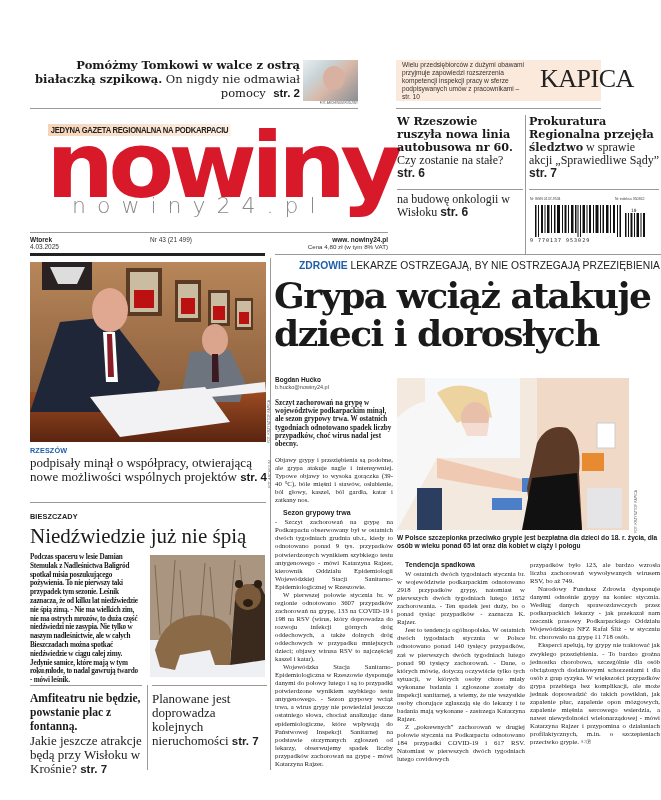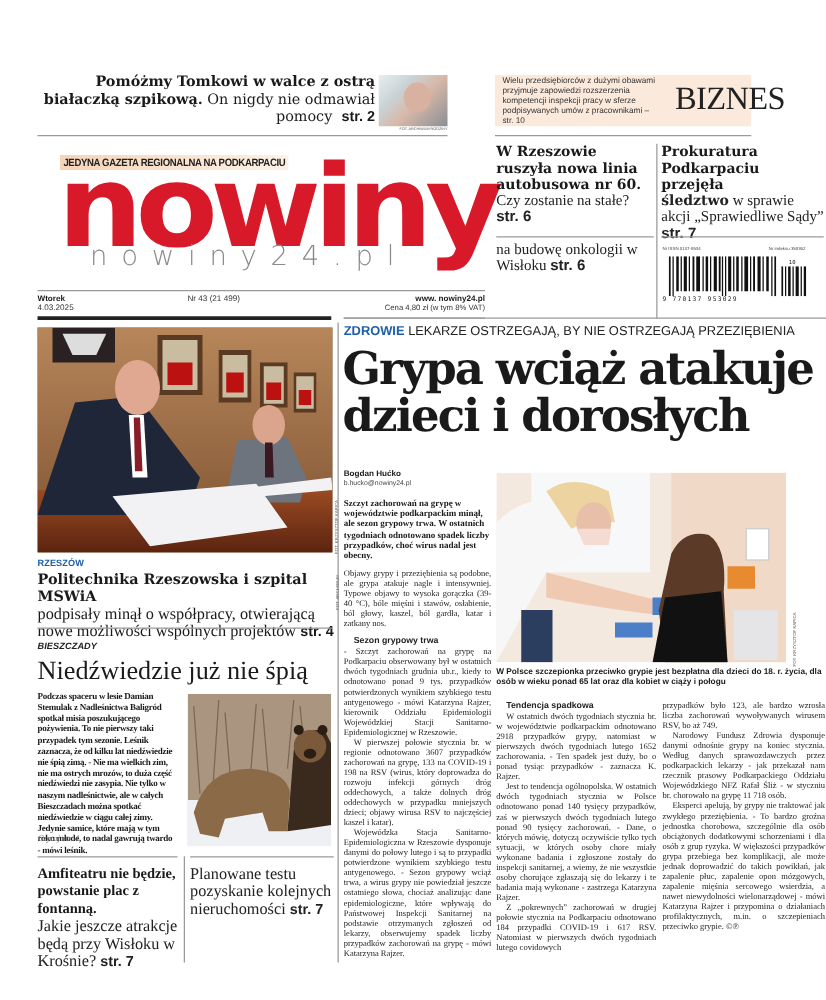--- a/index.html
+++ b/index.html
@@ -52,34 +52,34 @@
 
   
   #main-photo { left: 30px; top: 262px; width: 236px; height: 180px; overflow: hidden; background: #7a4a2a; }
 
   .kicker { font-family: "Liberation Sans", sans-serif; font-weight: bold; font-size: 7.3px; letter-spacing: 0.1px; }
   #rz-kicker { left: 30px; top: 446px; color: #1f5ea8; }
   #poli { left: 30px; top: 456px; width: 240px; }
   #poli-head { font-family: "DejaVu Serif", serif; font-weight: bold; font-size: 11.5px; line-height: 14px; }
   #poli-body { font-family: "Liberation Serif", serif; font-size: 13px; line-height: 14px; }
 
-  #bies-kicker { left: 30px; top: 512px; color: #222; font-style: italic; }
+  #bies-kicker { left: 30px; top: 512px; color: #222; }
   #bies-title { left: 30px; top: 524px; font-family: "Liberation Serif", serif; font-size: 21px; color:#1a1a1a; }
   #bies-text { left: 30px; top: 553px; width: 110px; font-family: "Liberation Serif", serif; font-weight: bold; font-size: 7.2px; line-height: 8.8px; letter-spacing: -0.2px; }
   #bies-more { left: 30px; top: 667px; font-family: "Liberation Serif", serif; font-style: italic; font-size: 7px; color:#777; }
   #bear-photo { left: 150px; top: 555px; width: 115px; height: 122px; overflow: hidden; }
 
   .bt-head { font-family: Liberation Serif, serif; font-weight: bold; font-size: 11.6px; line-height: 14px; }
   .bt-body { font-family: "Liberation Serif", serif; font-size: 13px; line-height: 14px; color:#222; }
   #amfi { left: 30px; top: 692px; width: 112px; }
   #podk { left: 152px; top: 692px; width: 115px; }
 
   
   #zdrowie { left: 275px; top: 260px; font-family: "Liberation Sans", sans-serif; font-size: 10.3px; color:#222; white-space: nowrap; }
-  #zdrowie b { color: #1f5ea8; }
+  #zdrowie b { color: #1f5ea8; margin-left: 24px; }
   #headline { left: 274px; top: 276px; font-family: "DejaVu Serif", serif; font-weight: bold; font-size: 36px; line-height: 38px; letter-spacing: -1.5px; color:#1a1a1a; width: 390px; }
 
   #author { left: 275px; top: 376px; font-family: "Liberation Sans", sans-serif; font-weight: bold; font-size: 6.5px; }
   #author-mail { left: 275px; top: 384px; font-family: "Liberation Sans", sans-serif; font-size: 5.5px; color:#444; }
   #lead { left: 275px; top: 399px; width: 118px; font-family: "Liberation Serif", serif; font-weight: bold; font-size: 7.2px; line-height: 8.2px; }
   .col { font-family: "Liberation Serif", serif; font-size: 6.8px; line-height: 8.05px; text-align: justify; color:#222; hyphens: auto; }
   .col p { text-indent: 8px; }
   .col p.noind { text-indent: 0; }
   .col h4 { font-family: "Liberation Sans", sans-serif; font-weight: bold; font-size: 7px; margin: 5px 0 1px 8px; }
   #col1 { left: 275px; top: 456px; width: 118px; }
@@ -98,21 +98,21 @@
   <span>On nigdy nie odmawiał pomocy</span>&nbsp;
   <span class="str">str. 2</span>
 </div>
 <div id="teaser-photo" class="abs">
     <div class="face"></div>
   </div>
 <div id="teaser-credit" class="abs sans">FOT. ARCHIWUM RODZINY</div>
 
 <div id="biznes-box" class="abs"></div>
 <div id="biznes-text" class="abs sans">Wielu przedsiębiorców z dużymi obawami przyjmuje zapowiedzi rozszerzenia kompetencji inspekcji pracy w sferze podpisywanych umów z pracownikami – str. 10</div>
-<div id="biznes-title" class="abs">BIZNES</div>
+<div id="biznes-title" class="abs">KAPICA</div>
 
 <div class="hr" style="left:30px;top:108px;width:328px;"></div>
 <div class="hr" style="left:396px;top:108px;width:205px;"></div>
 
 <div id="logo" class="abs">nowiny</div>
 <div id="tagline" class="abs">JEDYNA GAZETA REGIONALNA NA PODKARPACIU</div>
 <div id="logo-url" class="abs">nowiny24.pl</div>
 
 <div id="issue-day" class="abs sans">Wtorek</div>
 <div id="issue-date" class="abs sans">4.03.2025</div>
@@ -123,21 +123,21 @@
 <div id="thick-bar" class="abs"></div>
 <div class="hr" style="left:275px;top:254px;width:113px;"></div>
 
 <div id="rz-teaser" class="abs">
   <div class="rt-head">W Rzeszowie ruszyła nowa linia autobusowa nr 60.</div>
   <div class="rt-body">Czy zostanie na stałe?</div>
   <div class="rt-body str-b">str. 6</div>
 </div>
 <div class="vr" style="left:525px;top:115px;height:140px;"></div>
 <div id="pr-teaser" class="abs">
-  <div class="rt-head">Prokuratura Podkarpaciu przejęła</div>
+  <div class="rt-head">Prokuratura Regionalna przejęła</div>
   <div class="rt-body"><b class="serif" style="font-size:11.2px">śledztwo</b> <span>w sprawie akcji „Sprawiedliwe Sądy”</span> <span class="str-b">str. 7</span></div>
 </div>
 <div class="hr" style="left:397px;top:189px;width:126px;"></div>
 <div class="hr" style="left:529px;top:189px;width:130px;"></div>
 <div id="apel-teaser" class="abs">
   <div class="rt-body"><span>na budowę onkologii w Wisłoku</span> <span class="str-b">str. 6</span></div>
 </div>
 
 <div id="issn" class="abs sans">Nr ISSN 0137-9534</div>
 <div id="indeks" class="abs sans">Nr indeksu 350362</div>
@@ -223,21 +223,20 @@
     <ellipse cx="185" cy="78" rx="13" ry="16" fill="#dba58d"></ellipse>
     <path d="M182 92 L188 92 L189 120 L182 120 Z" fill="#3a1a20"></path>
     <path d="M60 135 L175 125 L200 160 L90 175 Z" fill="#f2f2f4"></path>
     <path d="M170 128 L235 120 L236 130 L180 135 Z" fill="#f2f2f4"></path>
   </svg>
 </div>
 <div class="abs credit" style="left:267px;top:400px;">FOT. KRZYSZTOF KAPICA</div>
 
 <div id="rz-kicker" class="abs kicker">RZESZÓW</div>
 <div id="poli" class="abs">
-  <div id="poli-head">Politechnika Rzeszowska i szpital MSWiA</div>
   <div id="poli-body"><span>podpisały minął o współpracy,  otwierającą nowe możliwości wspólnych projektów</span> <span class="str-b" style="font-size:11.5px">str. 4</span></div>
 </div>
 <div class="hr" style="left:30px;top:502px;width:236px;"></div>
 
 <div id="bies-kicker" class="abs kicker">BIESZCZADY</div>
 <div id="bies-title" class="abs">Niedźwiedzie już nie śpią</div>
 <div id="bies-text" class="abs">Podczas spaceru w lesie Damian Stemulak z Nadleśnictwa Baligród spotkał misia poszukującego pożywienia. To nie pierwszy taki przypadek tym sezonie. Leśnik zaznacza, że od kilku lat niedźwiedzie nie śpią zimą. - Nie ma wielkich zim, nie ma ostrych mrozów, to duża część niedźwiedzi nie zasypia. Nie tylko w naszym nadleśnictwie, ale w całych Bieszczadach można spotkać niedźwiedzie w ciągu całej zimy. Jedynie samice, które mają w tym roku młode, to nadal gawrują twardo - mówi leśnik.</div>
 <div id="bies-more" class="abs">Czytaj str. 4</div>
 <div id="bear-photo" class="abs">
   <svg width="115" height="122" viewBox="0 0 115 122">
@@ -262,21 +261,21 @@
 </div>
 <div class="hr" style="left:30px;top:685px;width:112px;"></div>
 <div class="hr" style="left:152px;top:685px;width:115px;"></div>
 <div class="vr" style="left:147px;top:685px;height:85px;"></div>
 
 <div id="amfi" class="abs">
   <div class="bt-head">Amfiteatru nie będzie, powstanie plac z fontanną.</div>
   <div class="bt-body"><span>Jakie jeszcze atrakcje będą przy Wisłoku w Krośnie?</span> <span class="str-b" style="font-size:11.5px">str. 7</span></div>
 </div>
 <div id="podk" class="abs">
-  <div class="bt-body"><span>Planowane testu pozyskanie kolejnych nieruchomości</span> <span class="str-b" style="font-size:11.5px">str. 7</span></div>
+  <div class="bt-body"><span>Planowane jest doprowadza kolejnych nieruchomości</span> <span class="str-b" style="font-size:11.5px">str. 7</span></div>
 </div>
 
 <div class="vr" style="left:270px;top:258px;height:512px;"></div>
 
 <div id="zdrowie" class="abs">
   <b>ZDROWIE</b> <span>LEKARZE OSTRZEGAJĄ, BY NIE OSTRZEGAJĄ PRZEZIĘBIENIA</span>
 </div>
 <div id="headline" class="abs">
   <div>Grypa wciąż atakuje</div>
   <div>dzieci i dorosłych</div>

